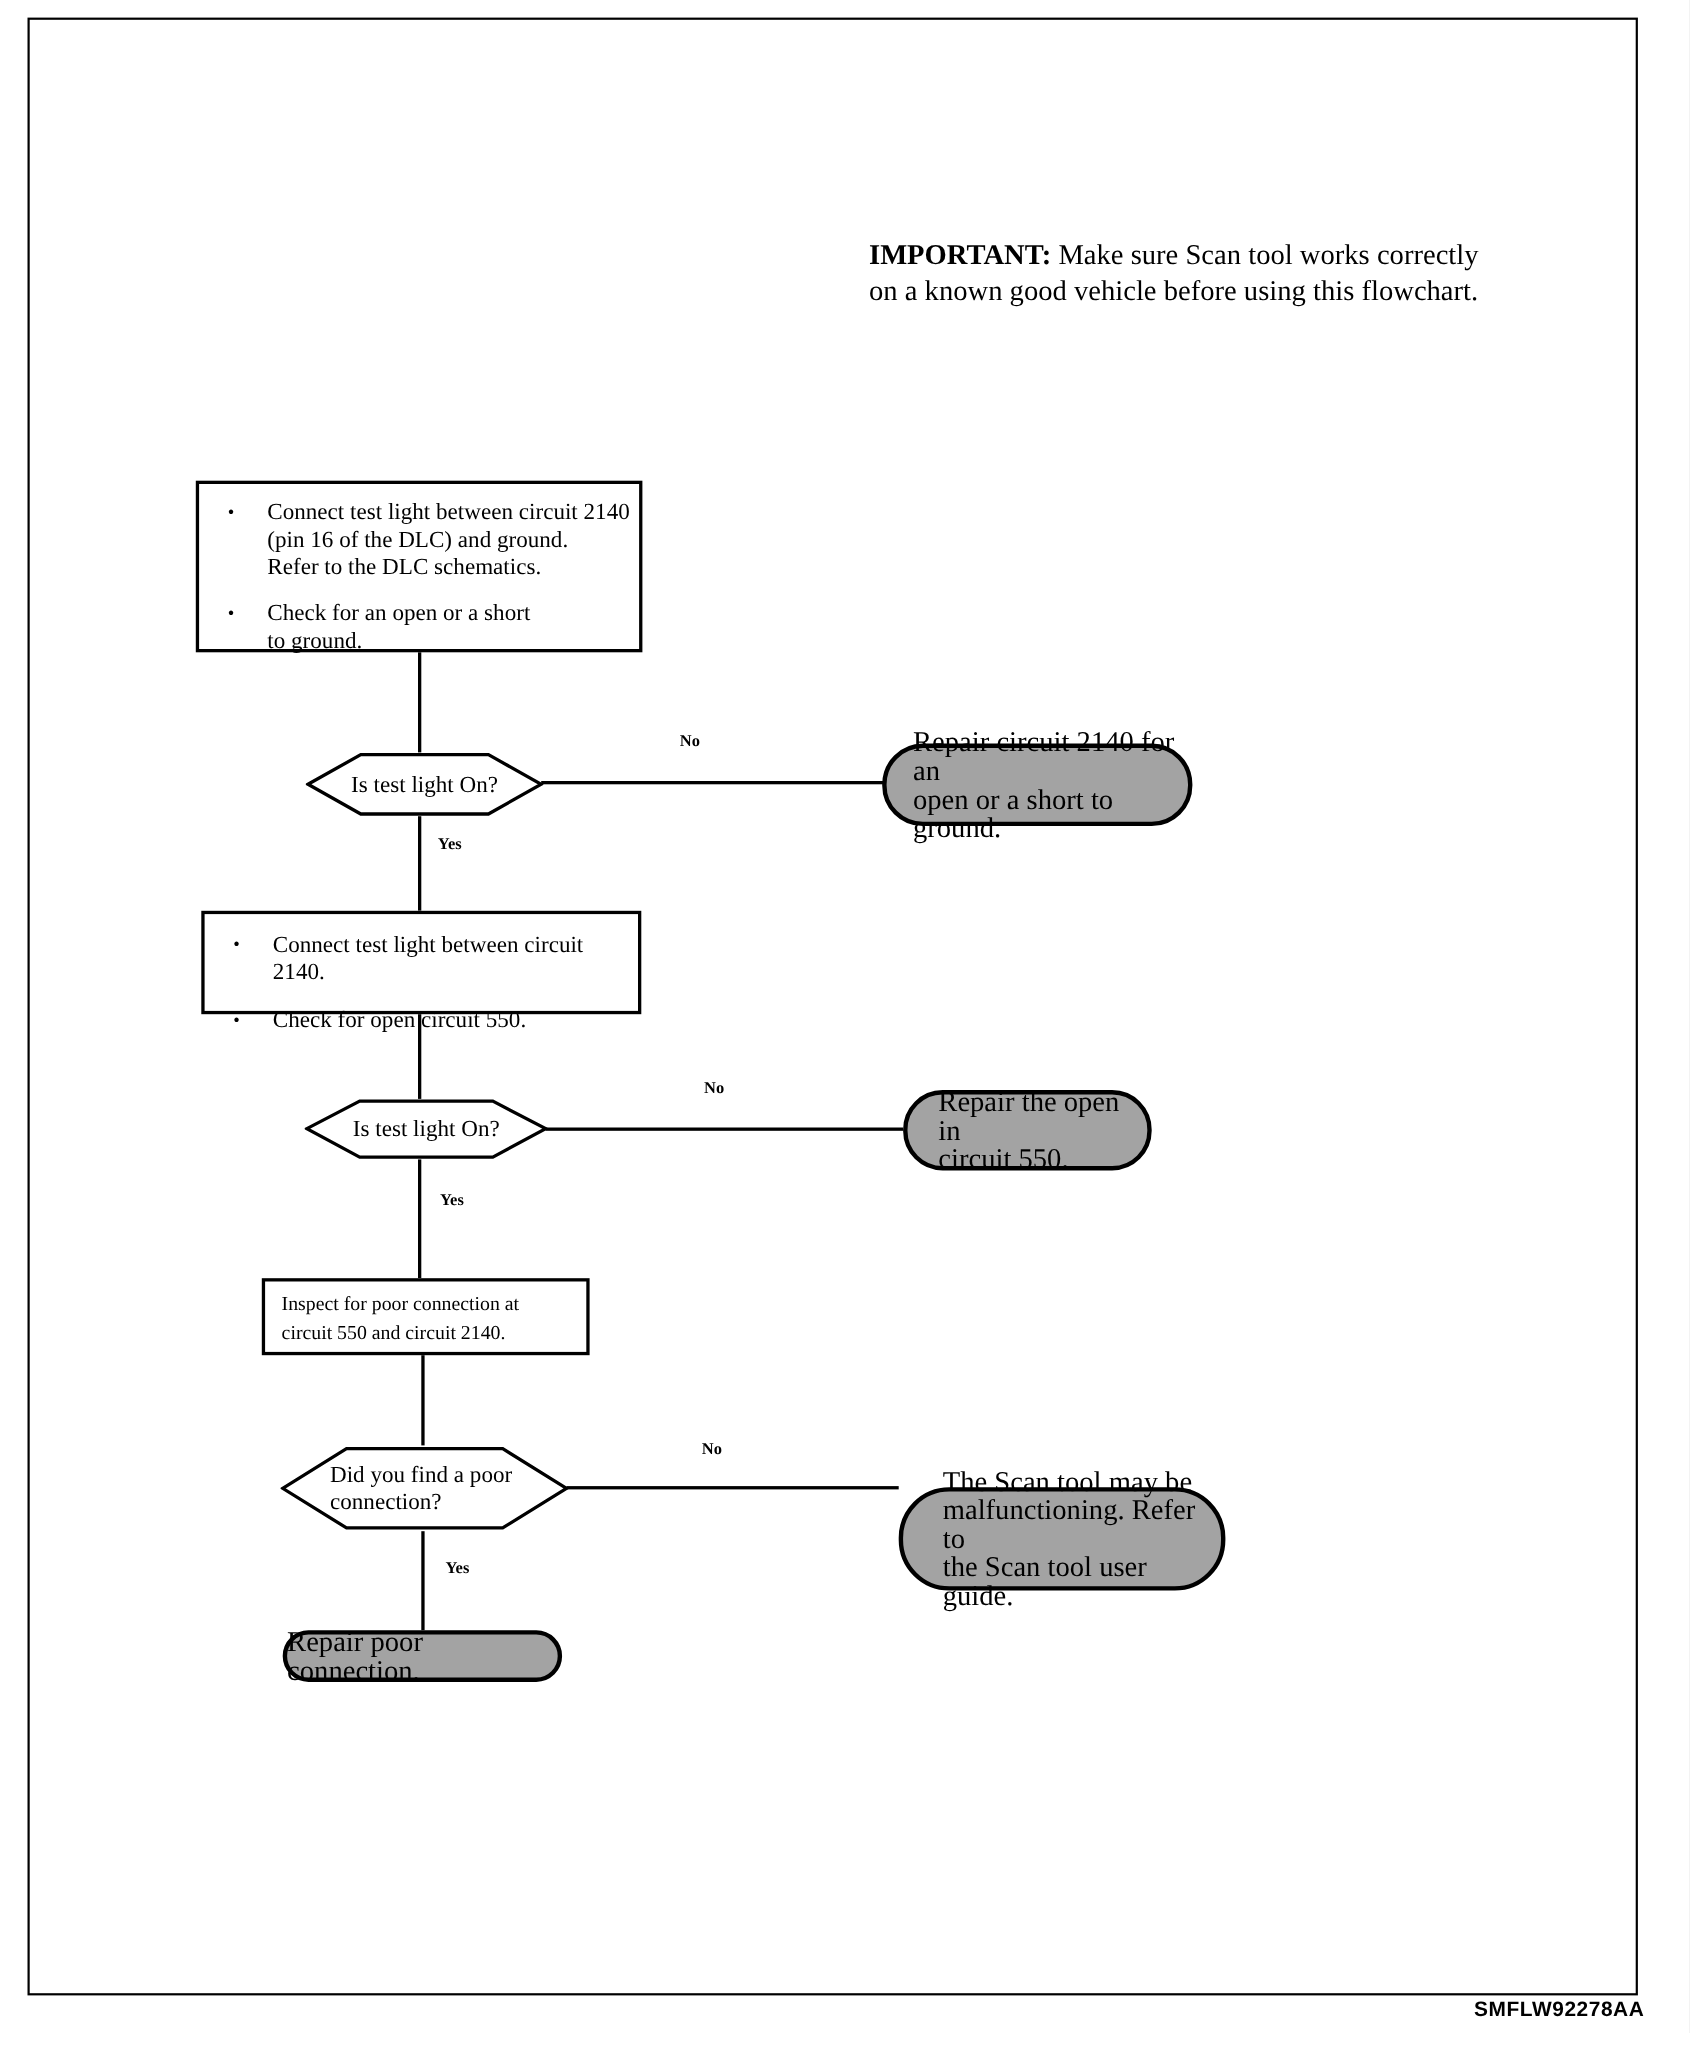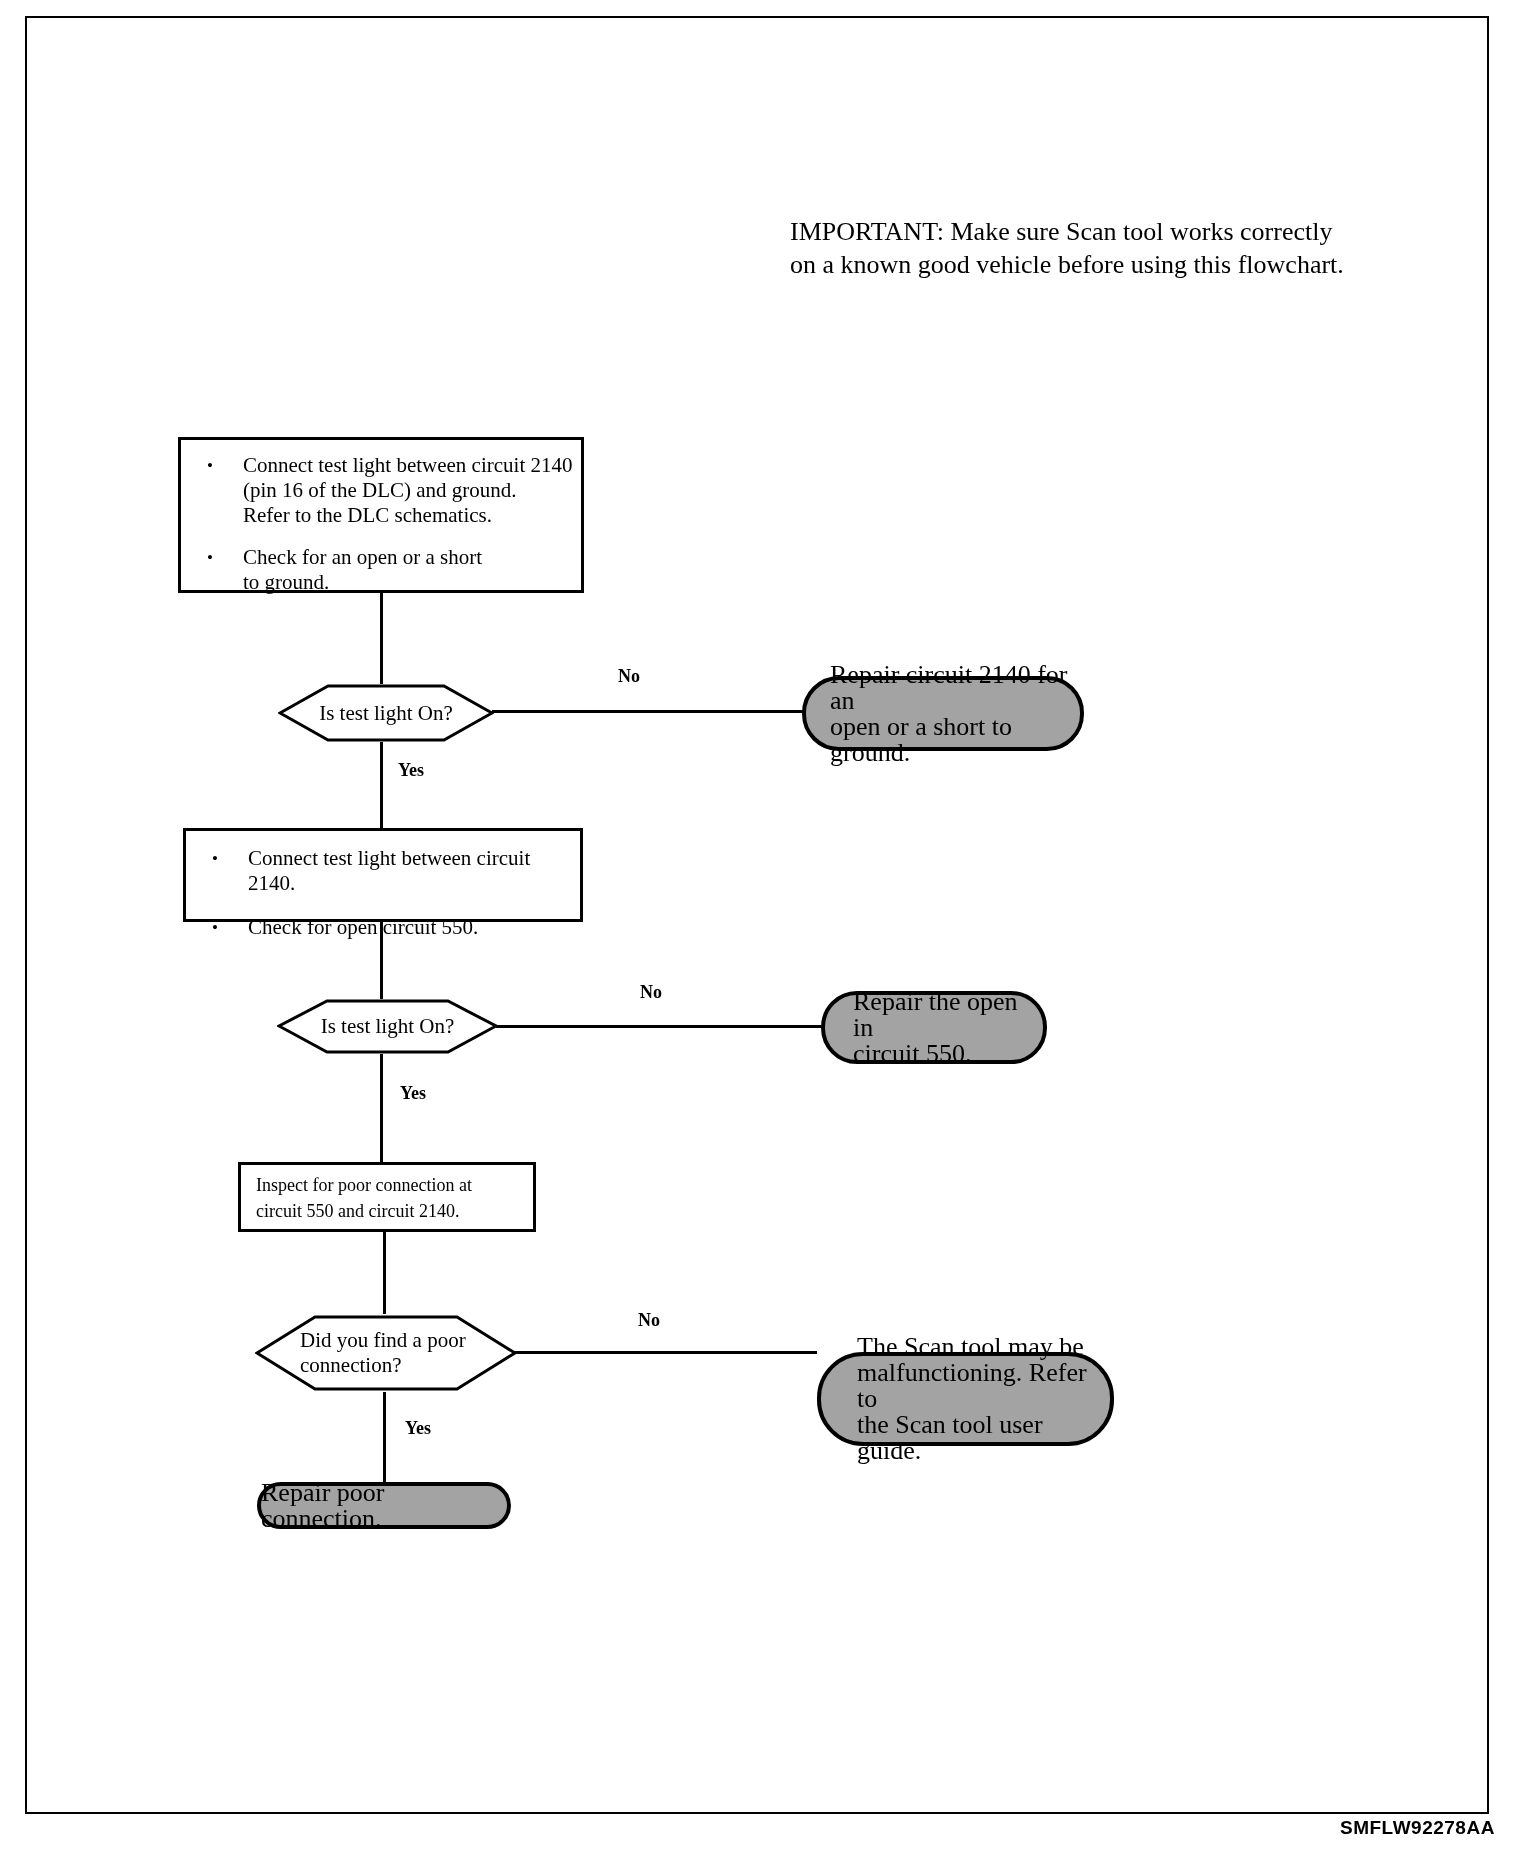--- a/index.html
+++ b/index.html
@@ -18,21 +18,21 @@
   .title{
     position:absolute;left:0px;top:55px;width:1490px;
     text-align:center;
     font-family:"Liberation Sans", sans-serif;
     font-weight:700;font-size:44px;letter-spacing:0.5px;
   }
   .important{
     position:absolute;left:790px;top:215px;width:640px;
     font-size:26px;line-height:33px;
   }
-  .imp-label{font-weight:400;}
+  .imp-label{font-weight:700;}
   .imp-text{white-space:pre-line;}
   .process-box{
     position:absolute;background:#fff;border:3px solid #000;
     font-size:21px;line-height:25px;
     box-sizing:border-box;
   }
   .bullet-row{display:flex;align-items:flex-start;}
   .bullet-marker{
     width:12px;flex:0 0 12px;margin-left:26px;margin-right:24px;
     font-size:17px;line-height:25px;
@@ -50,21 +50,21 @@
     display:flex;align-items:center;justify-content:center;
     font-size:21px;line-height:25px;white-space:pre-line;
   }
   .terminal{
     position:absolute;background:#a3a3a3;border:4px solid #000;
     box-sizing:border-box;
     display:flex;align-items:center;
     font-size:26px;line-height:26px;white-space:pre-line;
   }
   .edge-label{
-    position:absolute;font-weight:700;font-size:18px;text-align:right;
+    position:absolute;font-weight:700;font-size:15px;text-align:right;
   }
   .vline{position:absolute;width:3px;background:#000;}
   .hline{position:absolute;height:3px;background:#000;}
   .footer-code{
     position:absolute;left:1340px;top:1817px;
     font-family:"Liberation Sans", sans-serif;
     font-weight:700;font-size:19px;letter-spacing:0.5px;
   }
 </style>
 </head>

